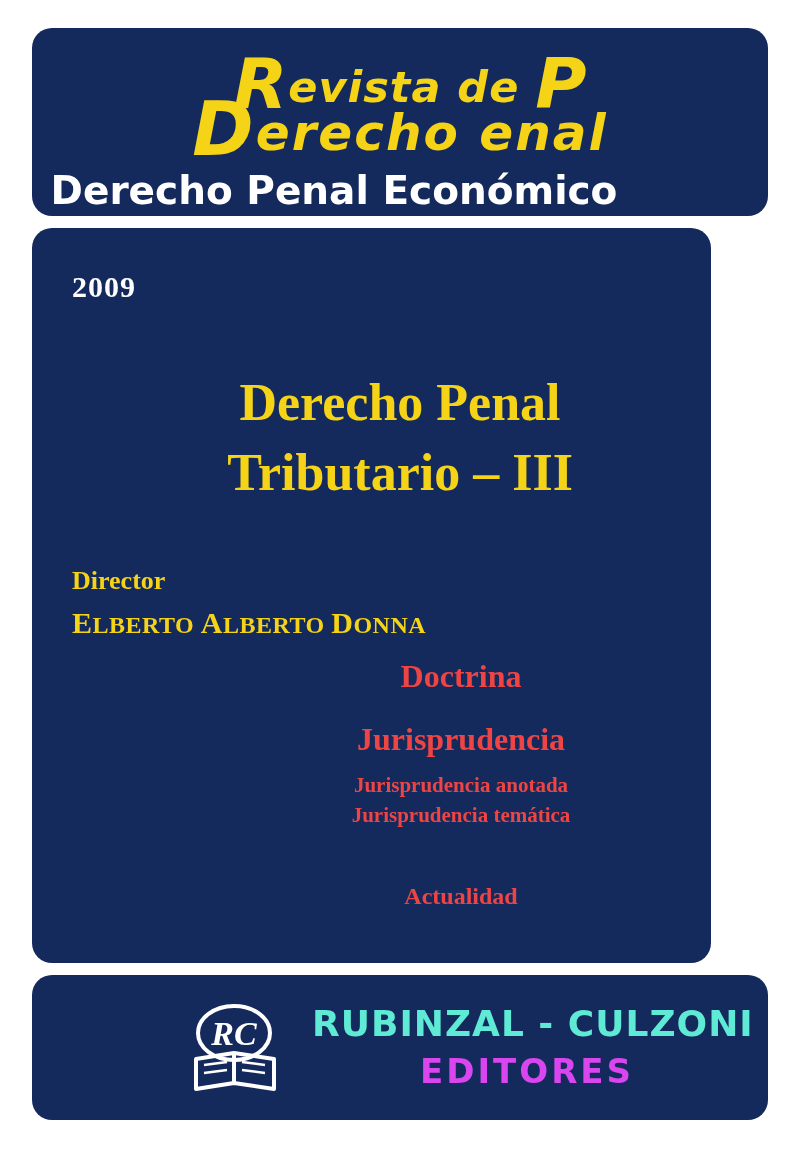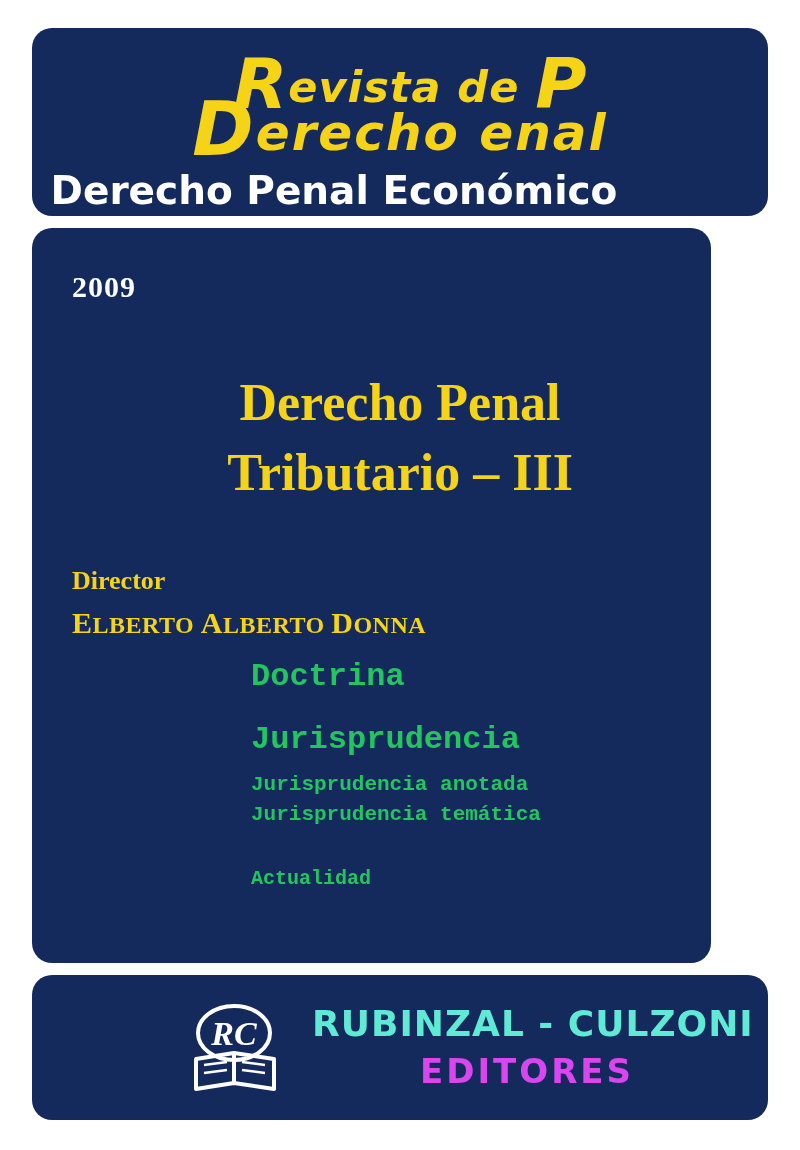--- a/index.html
+++ b/index.html
@@ -136,39 +136,39 @@
     font-size: 30px;
     letter-spacing: 0.5px;
   }
   .director-name .sc { font-size: 24px; }
 
   .sections {
     position: absolute;
     right: 40px;
     top: 430px;
     width: 420px;
-    text-align: left;
-    color: #22c55e;
-    font-family: Liberation Mono, monospace;
+    text-align: center;
+    color: #ef4444;
+    font-family: Liberation Serif, serif;
   }
   .sec-main {
     font-weight: bold;
     font-size: 32px;
     margin-bottom: 26px;
   }
   .sec-main.jur { margin-bottom: 12px; }
   .sec-sub {
     font-weight: bold;
     font-size: 21px;
     line-height: 1.45;
   }
   .sec-actualidad {
     font-weight: bold;
-    font-size: 20px;
-    margin-top: 36px;
+    font-size: 24px;
+    margin-top: 52px;
   }
 
   
   .footer-panel {
     position: absolute;
     left: 32px;
     top: 975px;
     width: 736px;
     height: 145px;
     background: #152a5c;

